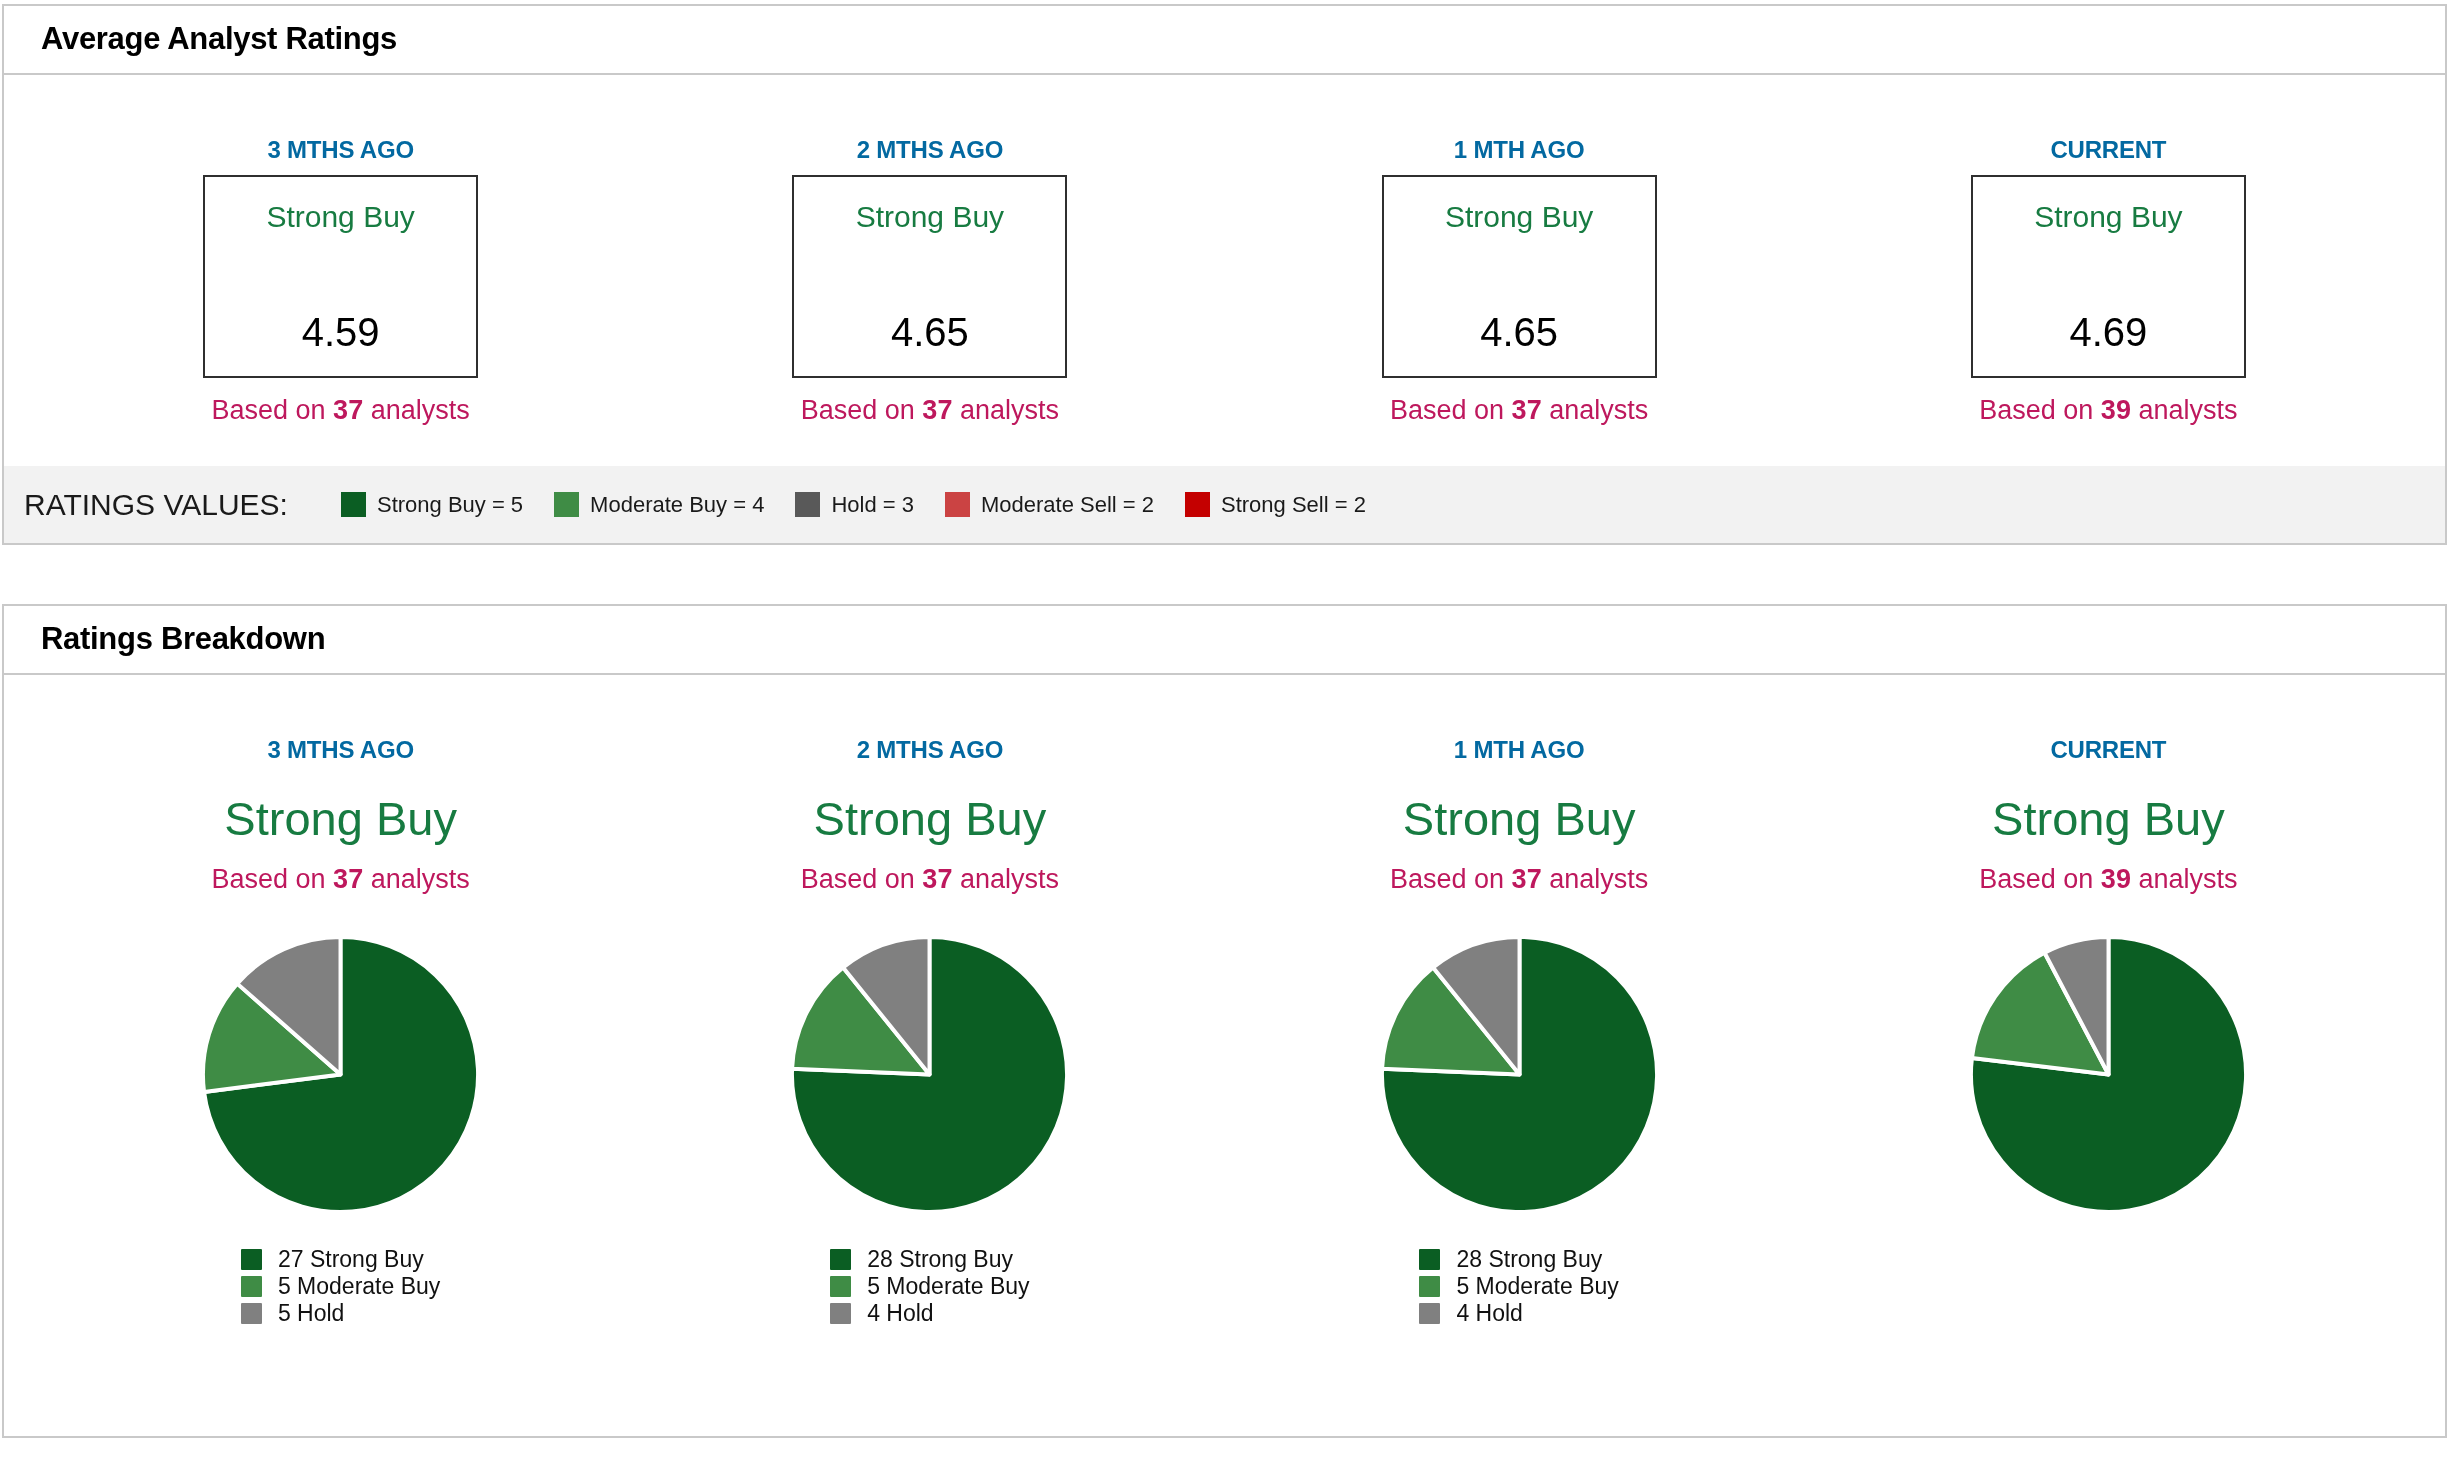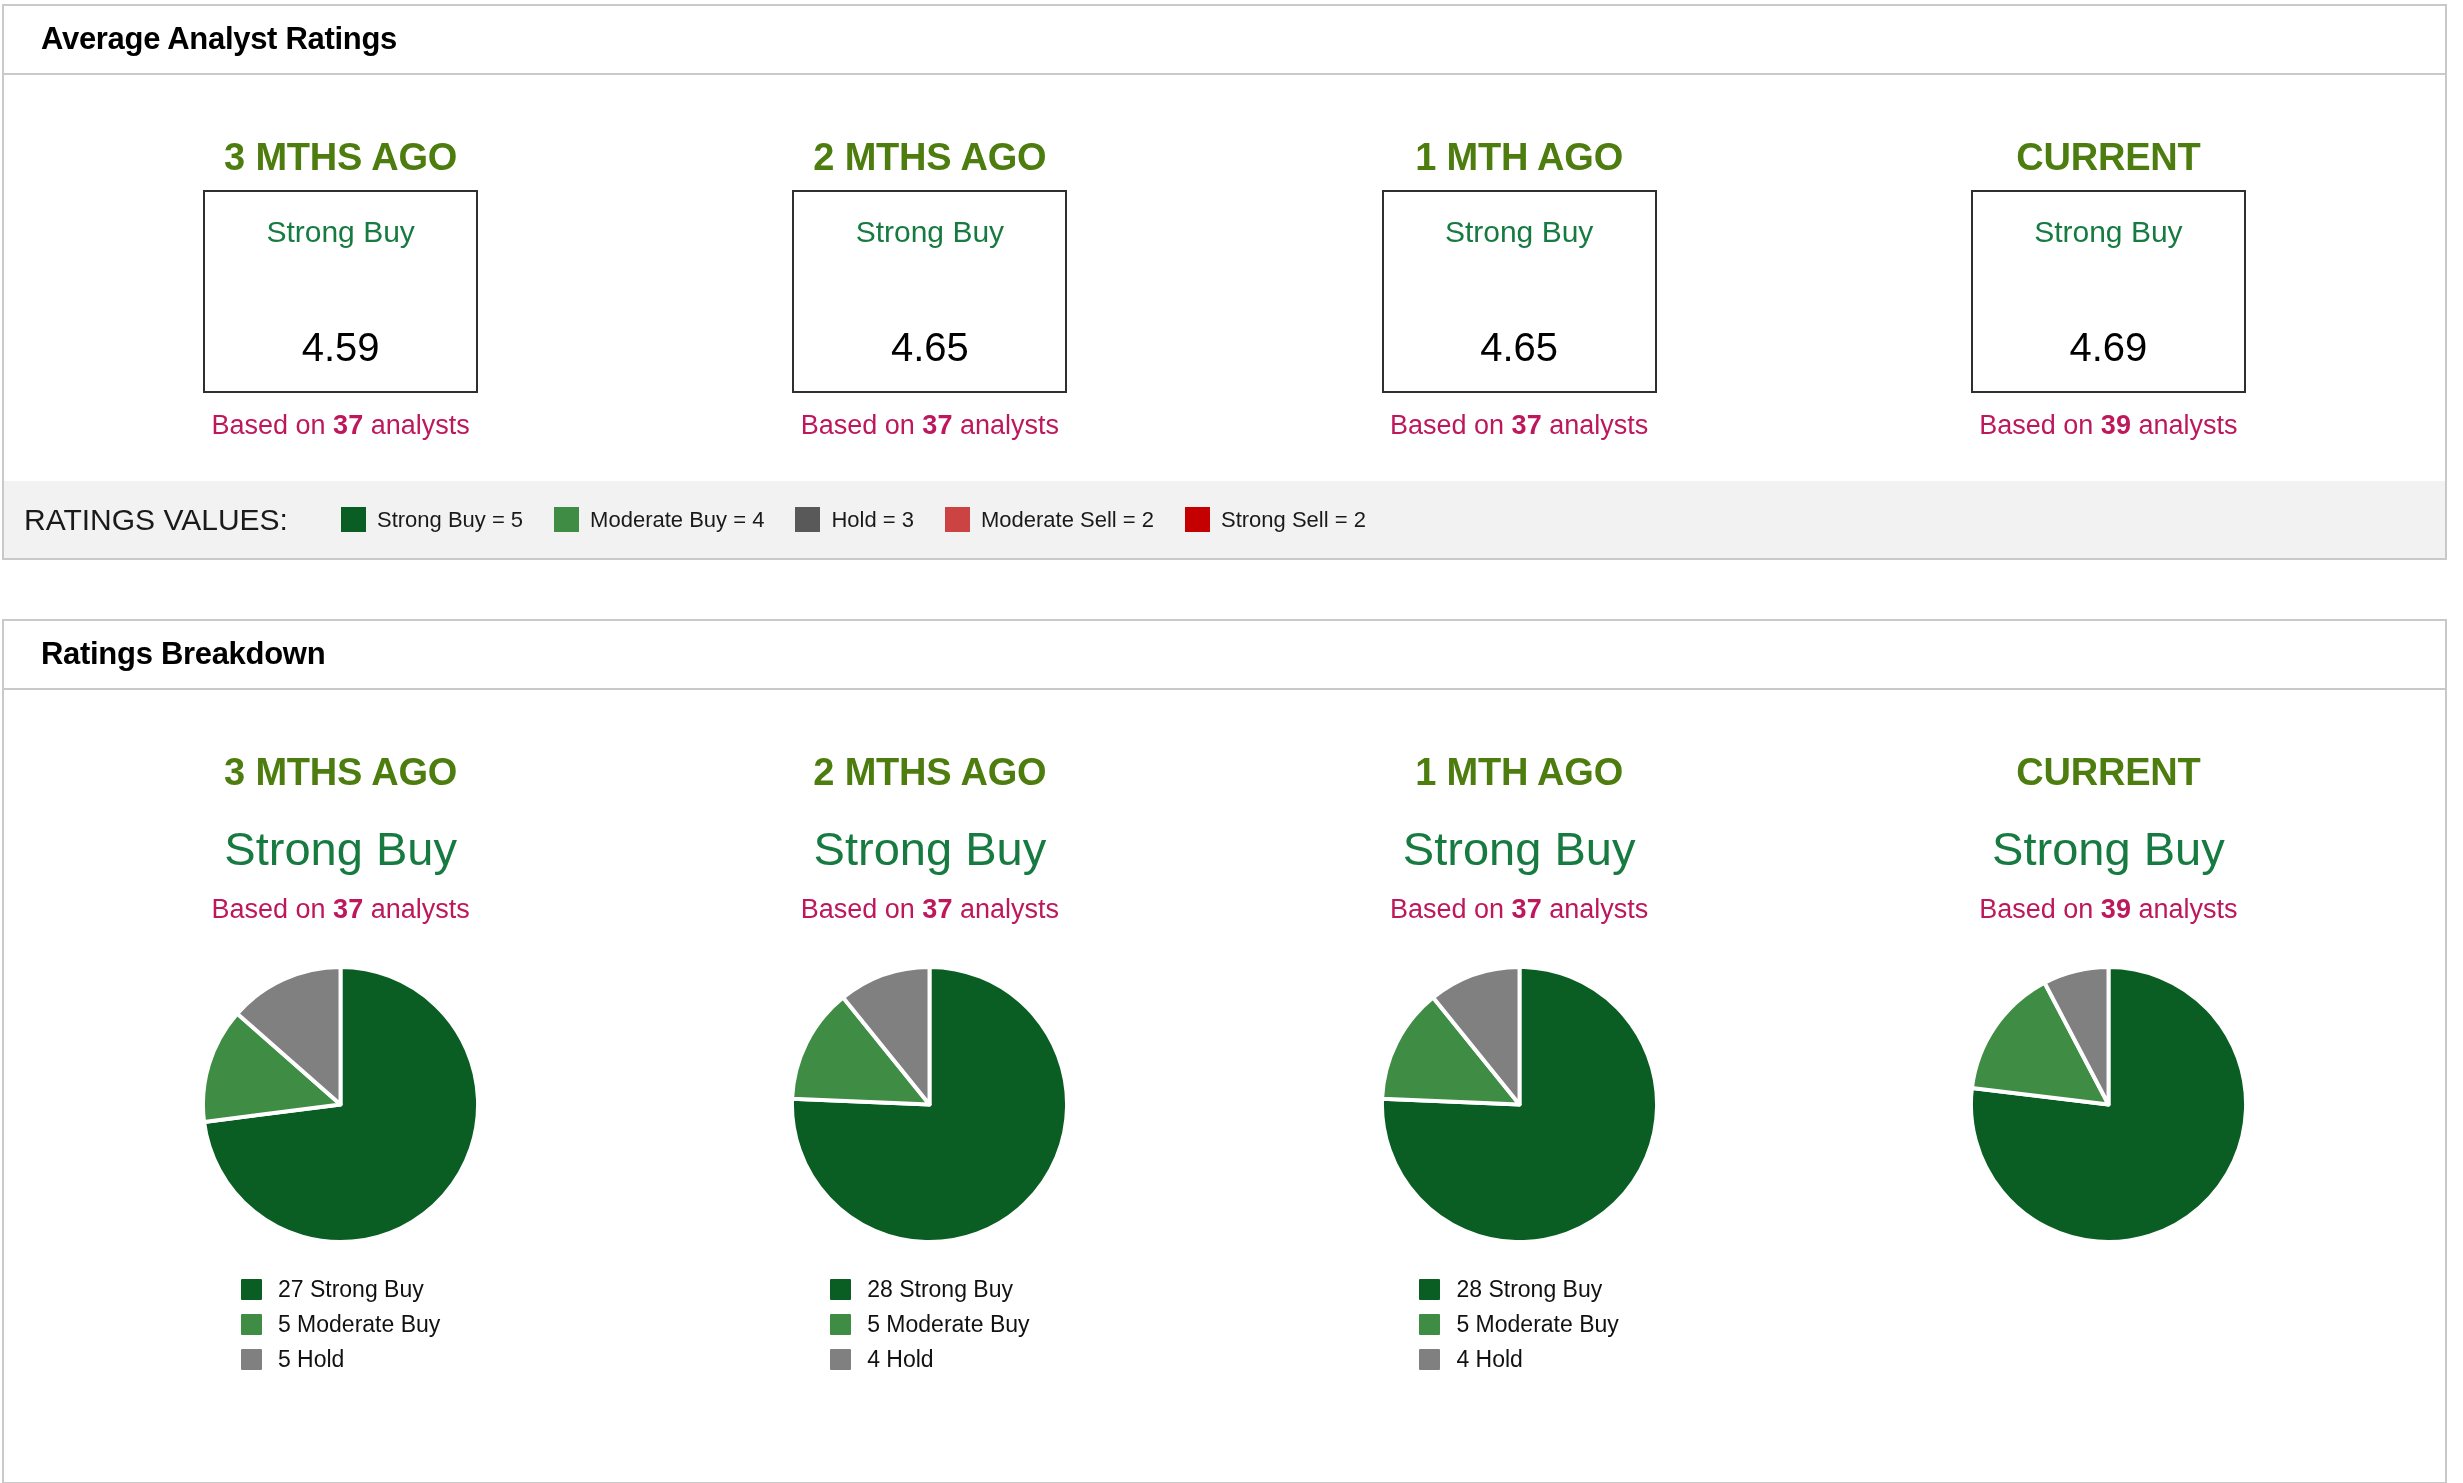--- a/index.html
+++ b/index.html
@@ -12,21 +12,21 @@
   }
   .page { padding: 4px 16px 0 2px; }
 
   .panel { border: 2px solid #c9c9c9; background: #fff; }
   .panel-header { border-bottom: 2px solid #c9c9c9; padding: 15px 20px 16px 37px; }
   .panel-title { font-size: 31px; font-weight: 700; color: #000; letter-spacing: -0.3px; }
 
   
   .ratings-row { display: flex; justify-content: space-between; padding: 61px 42px 40px 42px; }
   .rating-col { width: 591px; display: flex; flex-direction: column; align-items: center; }
-  .period-label { font-size: 38px; font-weight: 700; color: #4d7c0f; letter-spacing: -0.2px; }
+  .period-label { font-size: 24px; font-weight: 700; color: #0369a1; letter-spacing: -0.2px; }
   .score-box {
     margin-top: 11px; width: 275px; height: 203px;
     border: 2px solid #2f2f2f; background: #fff;
     display: flex; flex-direction: column; align-items: center; justify-content: space-between;
     padding: 23px 0 24px 0;
   }
   .box-rating { font-size: 30px; color: #177b41; }
   .box-score  { font-size: 40px; color: #000; line-height: 1; }
   .based-on   { margin-top: 17px; font-size: 27px; color: #be185d; text-align: center; }
   .based-on b { font-weight: 700; }
@@ -38,21 +38,21 @@
   .strip-item-label { font-size: 22px; color: #1a1a1a; }
 
   .panel-gap { height: 59px; }
 
   
   .breakdown-row { display: flex; justify-content: space-between; padding: 61px 42px 109px 42px; }
   .breakdown-col { width: 591px; display: flex; flex-direction: column; align-items: center; }
   .big-rating { margin-top: 27px; font-size: 47px; color: #177b41; }
   .breakdown-col .based-on { margin-top: 18px; }
   .pie { margin-top: 38px; display: block; }
-  .pie-legend { margin-top: 30px; display: flex; flex-direction: column; gap: 8px; }
+  .pie-legend { margin-top: 30px; display: flex; flex-direction: column; gap: 0; }
   .pie-legend-row { display: flex; align-items: center; }
   .pie-swatch { width: 21px; height: 21px; margin-right: 16px; border-radius: 1px; flex: 0 0 auto; }
   .pie-legend-text { font-size: 23px; color: #111; white-space: nowrap; }
 </style>
 </head>
 <body>
 
 <div class="page">
 
   <section class="panel">

